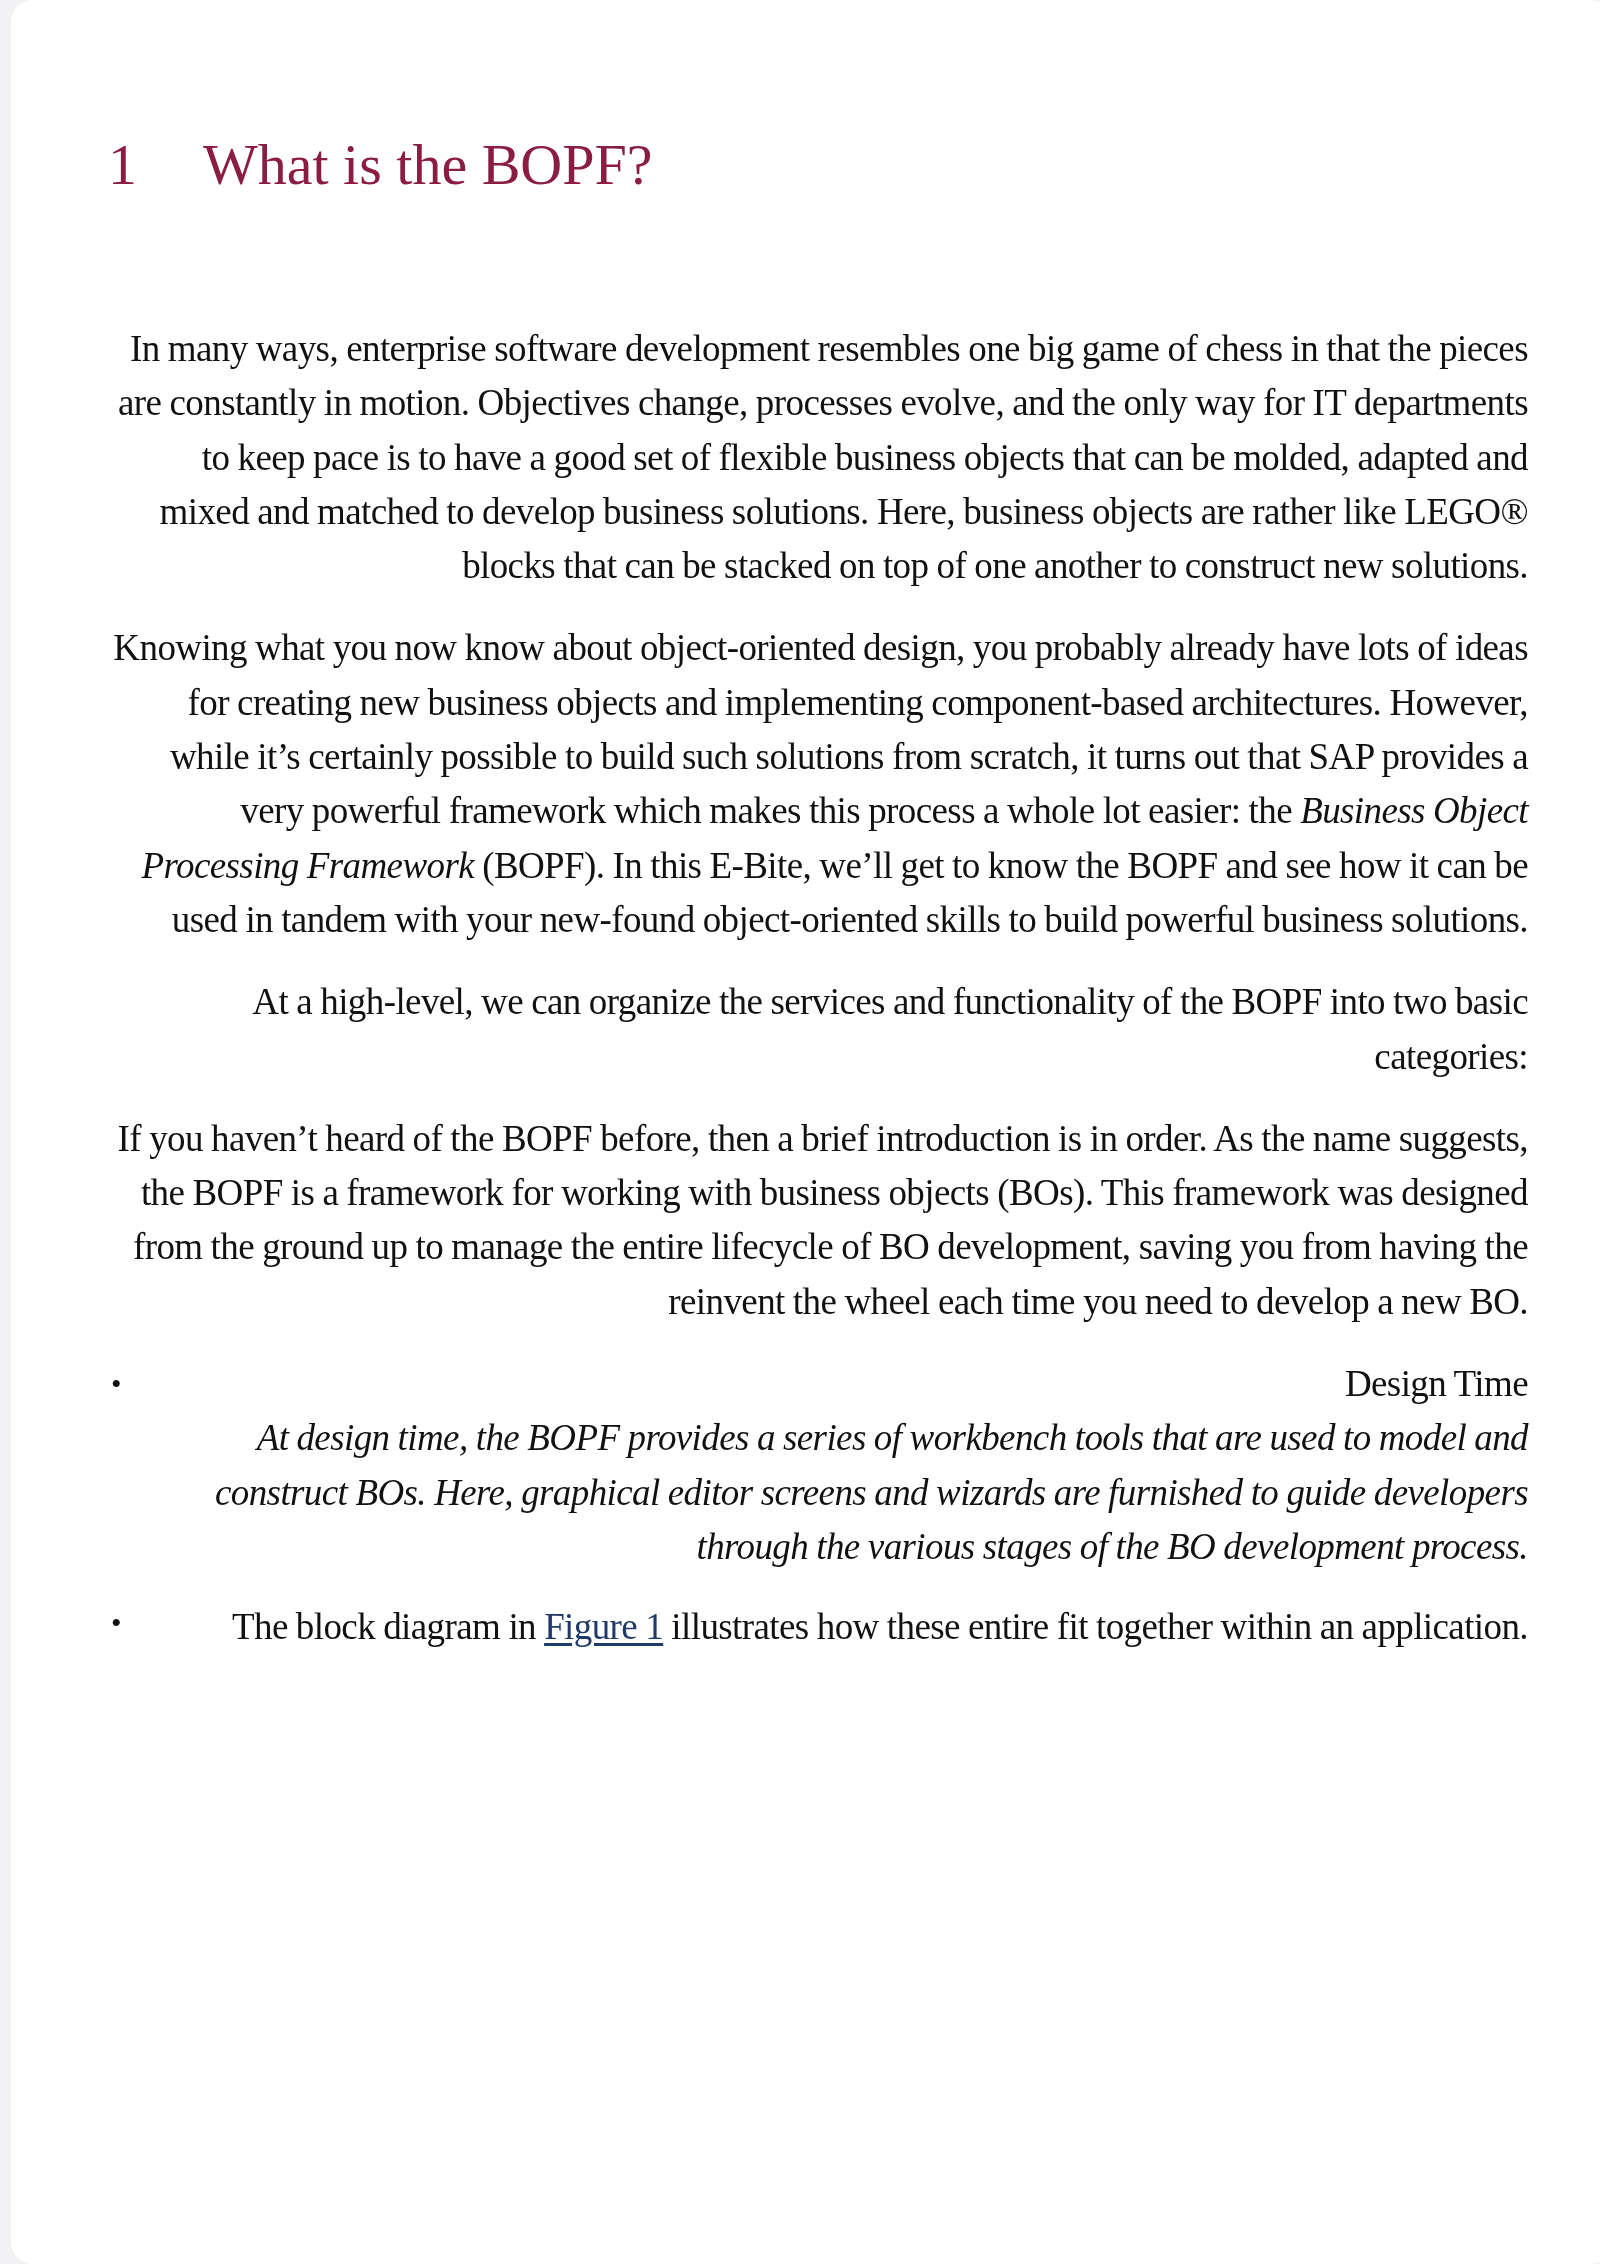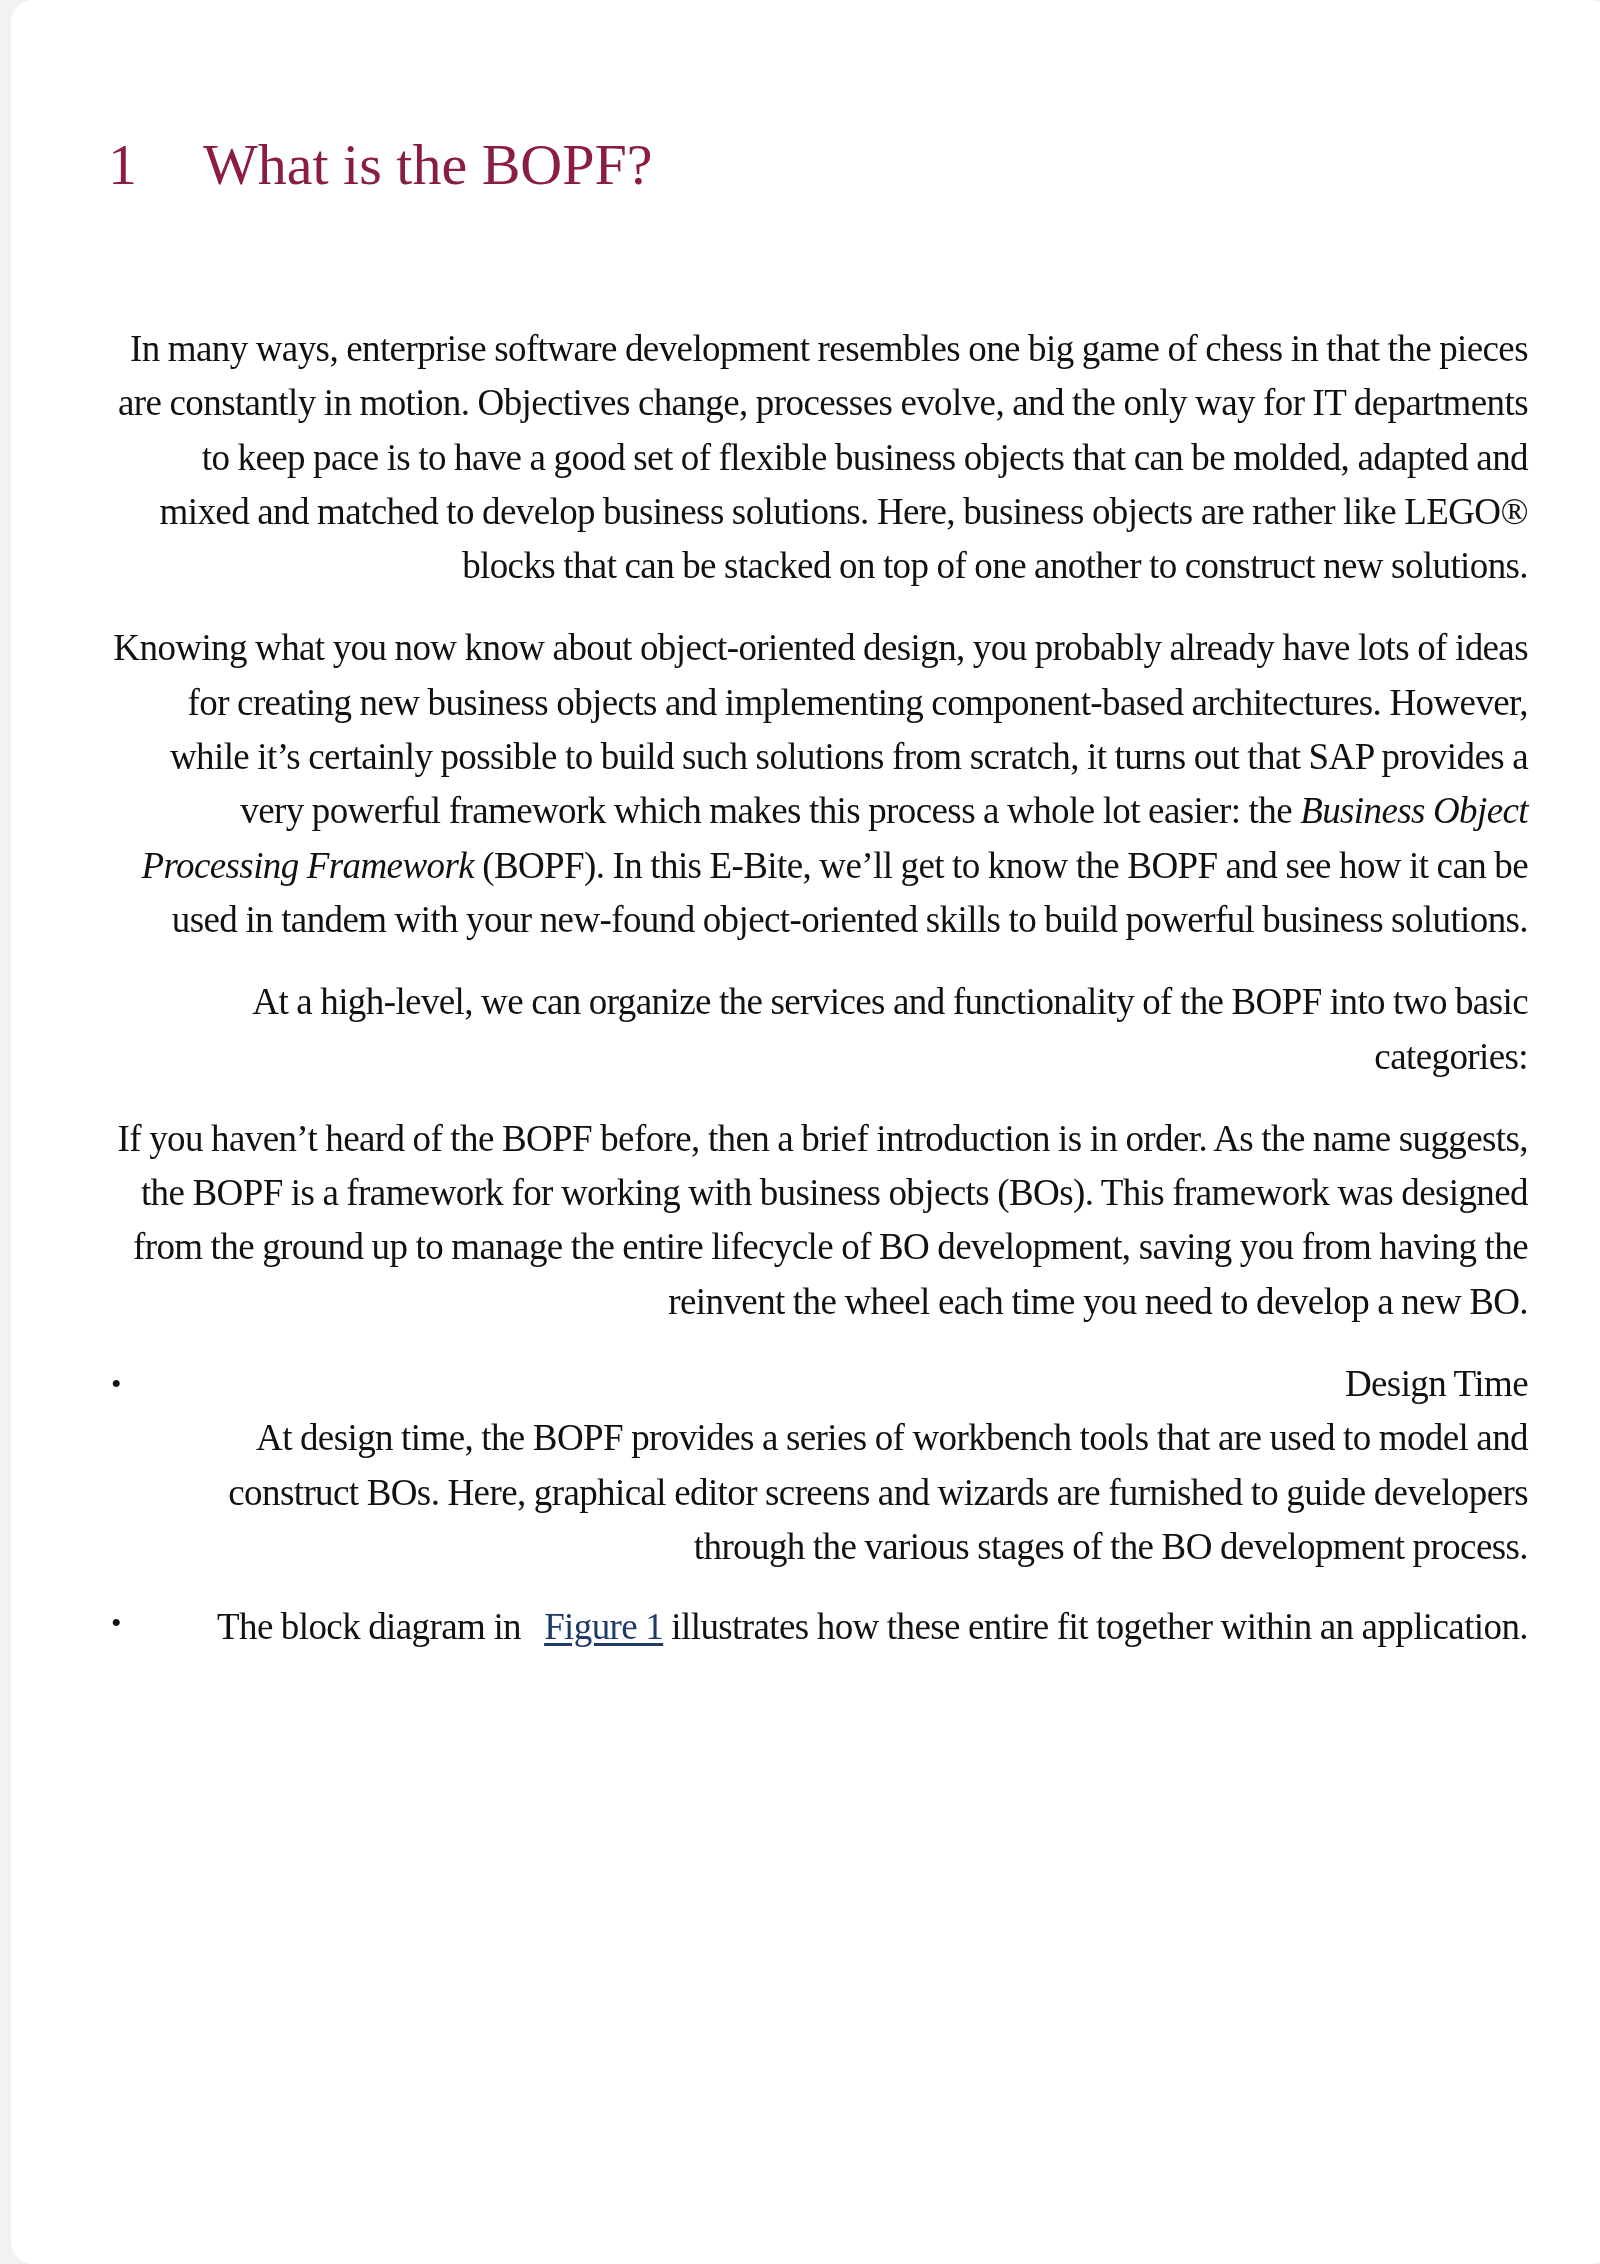--- a/index.html
+++ b/index.html
@@ -79,27 +79,27 @@
       top: 0;
       font-size: 30px;
     }
     .term {
       display: block;
       font-weight: normal;
       margin-left: 22px;
     }
     .desc {
       display: block;
+      font-style: italic;
     }
     em { font-style: italic; }
     a.figure-link {
       color: #1f3a68;
       text-decoration: underline;
       text-underline-offset: 4px;
-      margin-left: 15px;
     }
   </style>
 </head>
 <body>
 
 <div class="page">
   <div class="content">
 
     <h1 class="chapter-heading">
       <span class="chapter-number">1</span><span class="chapter-title">What is the BOPF?</span>

